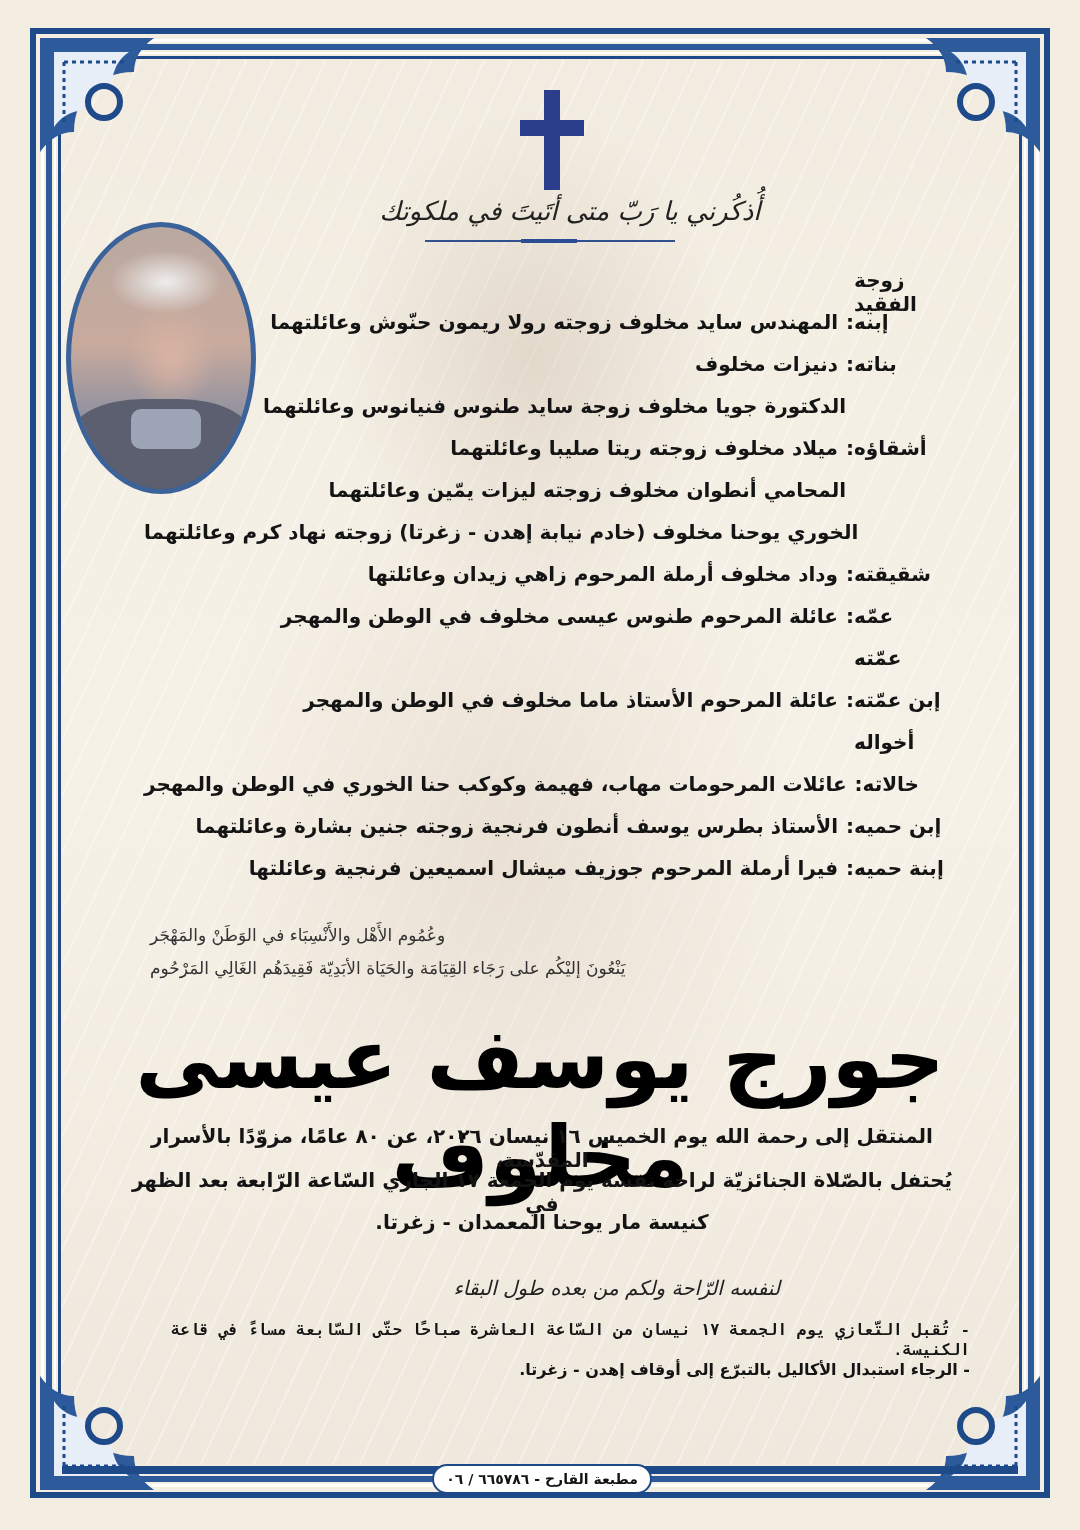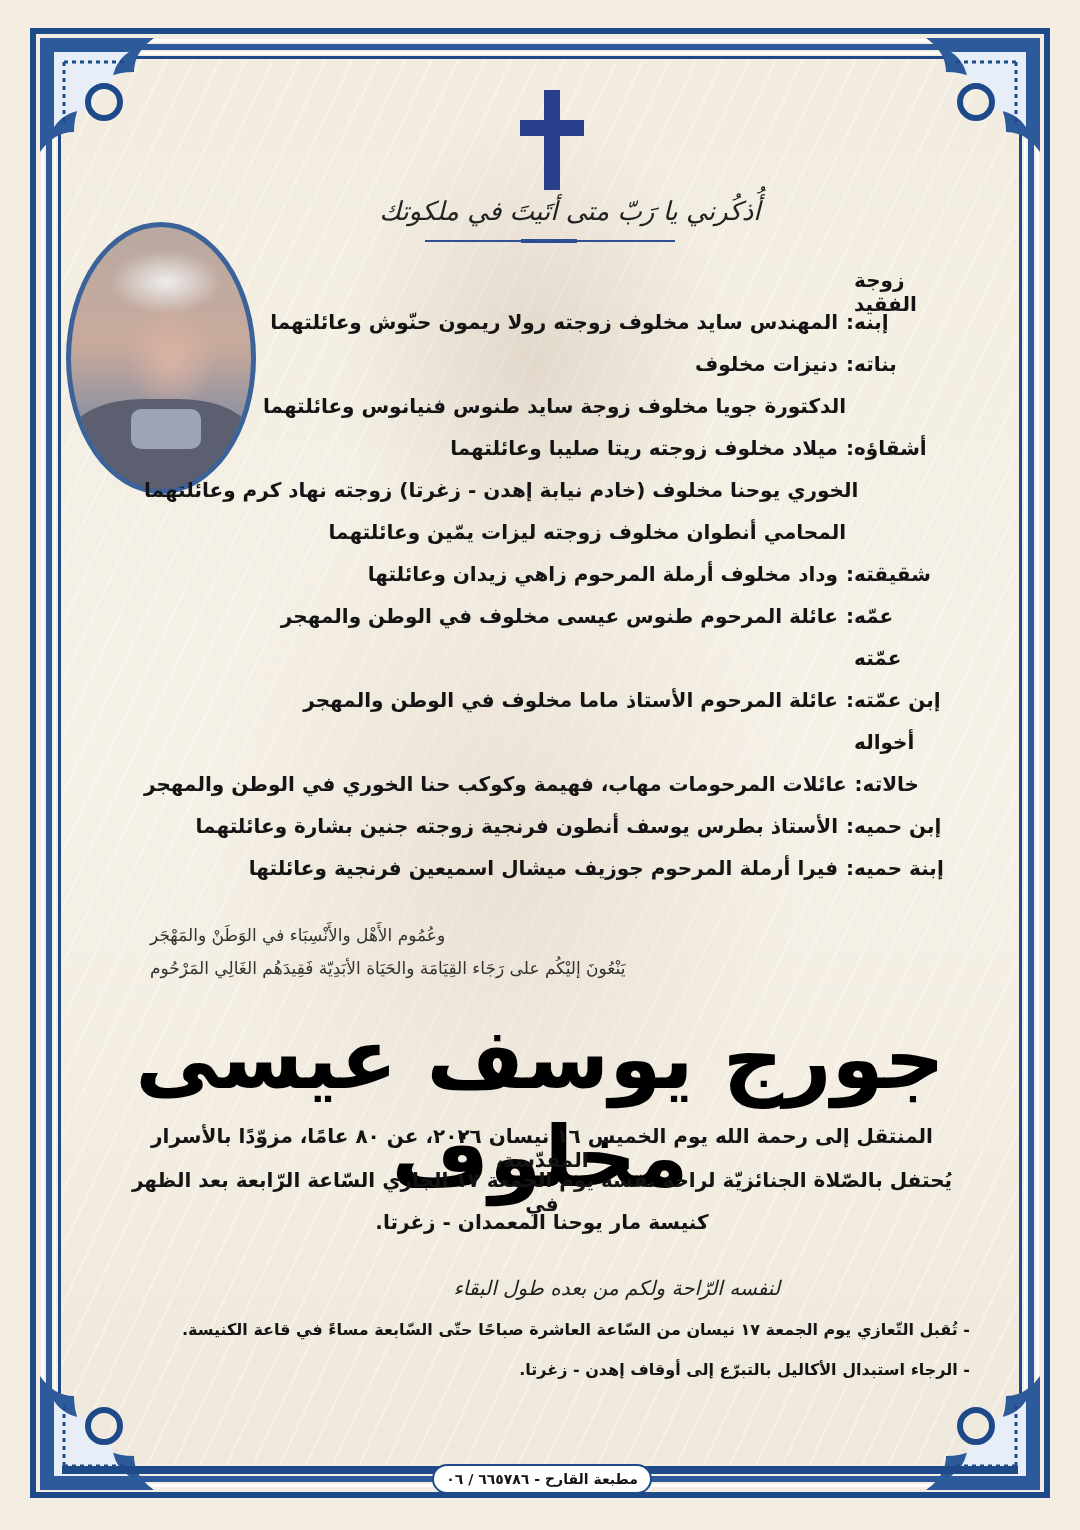--- a/index.html
+++ b/index.html
@@ -84,21 +84,21 @@
   }
 
   .para { position: absolute; right: 108px; width: 860px; direction: rtl; text-align: center; font-weight: bold; font-size: 20px; }
   .p1 { top: 1124px; } .p2 { top: 1168px; } .p3 { top: 1210px; }
 
   .blessing {
     position: absolute; left: 300px; top: 1276px; width: 480px; text-align: right; direction: rtl;
     font-family: "DejaVu Serif", serif; font-style: italic; font-size: 20px; color: #222;
   }
   .note { position: absolute; right: 110px; width: 860px; direction: rtl; text-align: right; font-weight: bold; font-size: 16px; }
-  .n1 { top: 1320px; } .n2 { top: 1360px; }
+  .n1 { top: 1320px; font-family: Liberation Mono, monospace; } .n2 { top: 1360px; }
 
   
   .footer-rail { position: absolute; left: 62px; top: 1466px; width: 956px; height: 8px; background: #1f4a8a; }
   .footer-tag {
     position: absolute; left: 432px; top: 1464px; width: 220px; height: 30px; border-radius: 15px;
     background: #ffffff; border: 2px solid #1f4a8a; box-sizing: border-box; text-align: center;
     font-weight: bold; font-size: 14px; line-height: 26px; direction: rtl;
   }
 </style>
 </head>
@@ -176,25 +176,25 @@
     <div class="row cont">
         <span class="rel"></span>
         <span class="val">الدكتورة جويا مخلوف زوجة سايد طنوس فنيانوس وعائلتهما</span>
       </div>
     <div class="row">
         <span class="rel">أشقاؤه</span>
         <span class="val"><span class="colon">:</span><span>ميلاد مخلوف زوجته ريتا صليبا وعائلتهما</span></span>
       </div>
     <div class="row cont">
         <span class="rel"></span>
-        <span class="val">الخوري يوحنا مخلوف (خادم نيابة إهدن - زغرتا) زوجته نهاد كرم وعائلتهما</span>
+        <span class="val">المحامي أنطوان مخلوف زوجته ليزات يمّين وعائلتهما</span>
       </div>
     <div class="row cont">
         <span class="rel"></span>
-        <span class="val">المحامي أنطوان مخلوف زوجته ليزات يمّين وعائلتهما</span>
+        <span class="val">الخوري يوحنا مخلوف (خادم نيابة إهدن - زغرتا) زوجته نهاد كرم وعائلتهما</span>
       </div>
     <div class="row">
         <span class="rel">شقيقته</span>
         <span class="val"><span class="colon">:</span><span>وداد مخلوف أرملة المرحوم زاهي زيدان وعائلتها</span></span>
       </div>
     <div class="row">
         <span class="rel">عمّه</span>
         <span class="val"><span class="colon">:</span><span>عائلة المرحوم طنوس عيسى مخلوف في الوطن والمهجر</span></span>
       </div>
     <div class="row">

